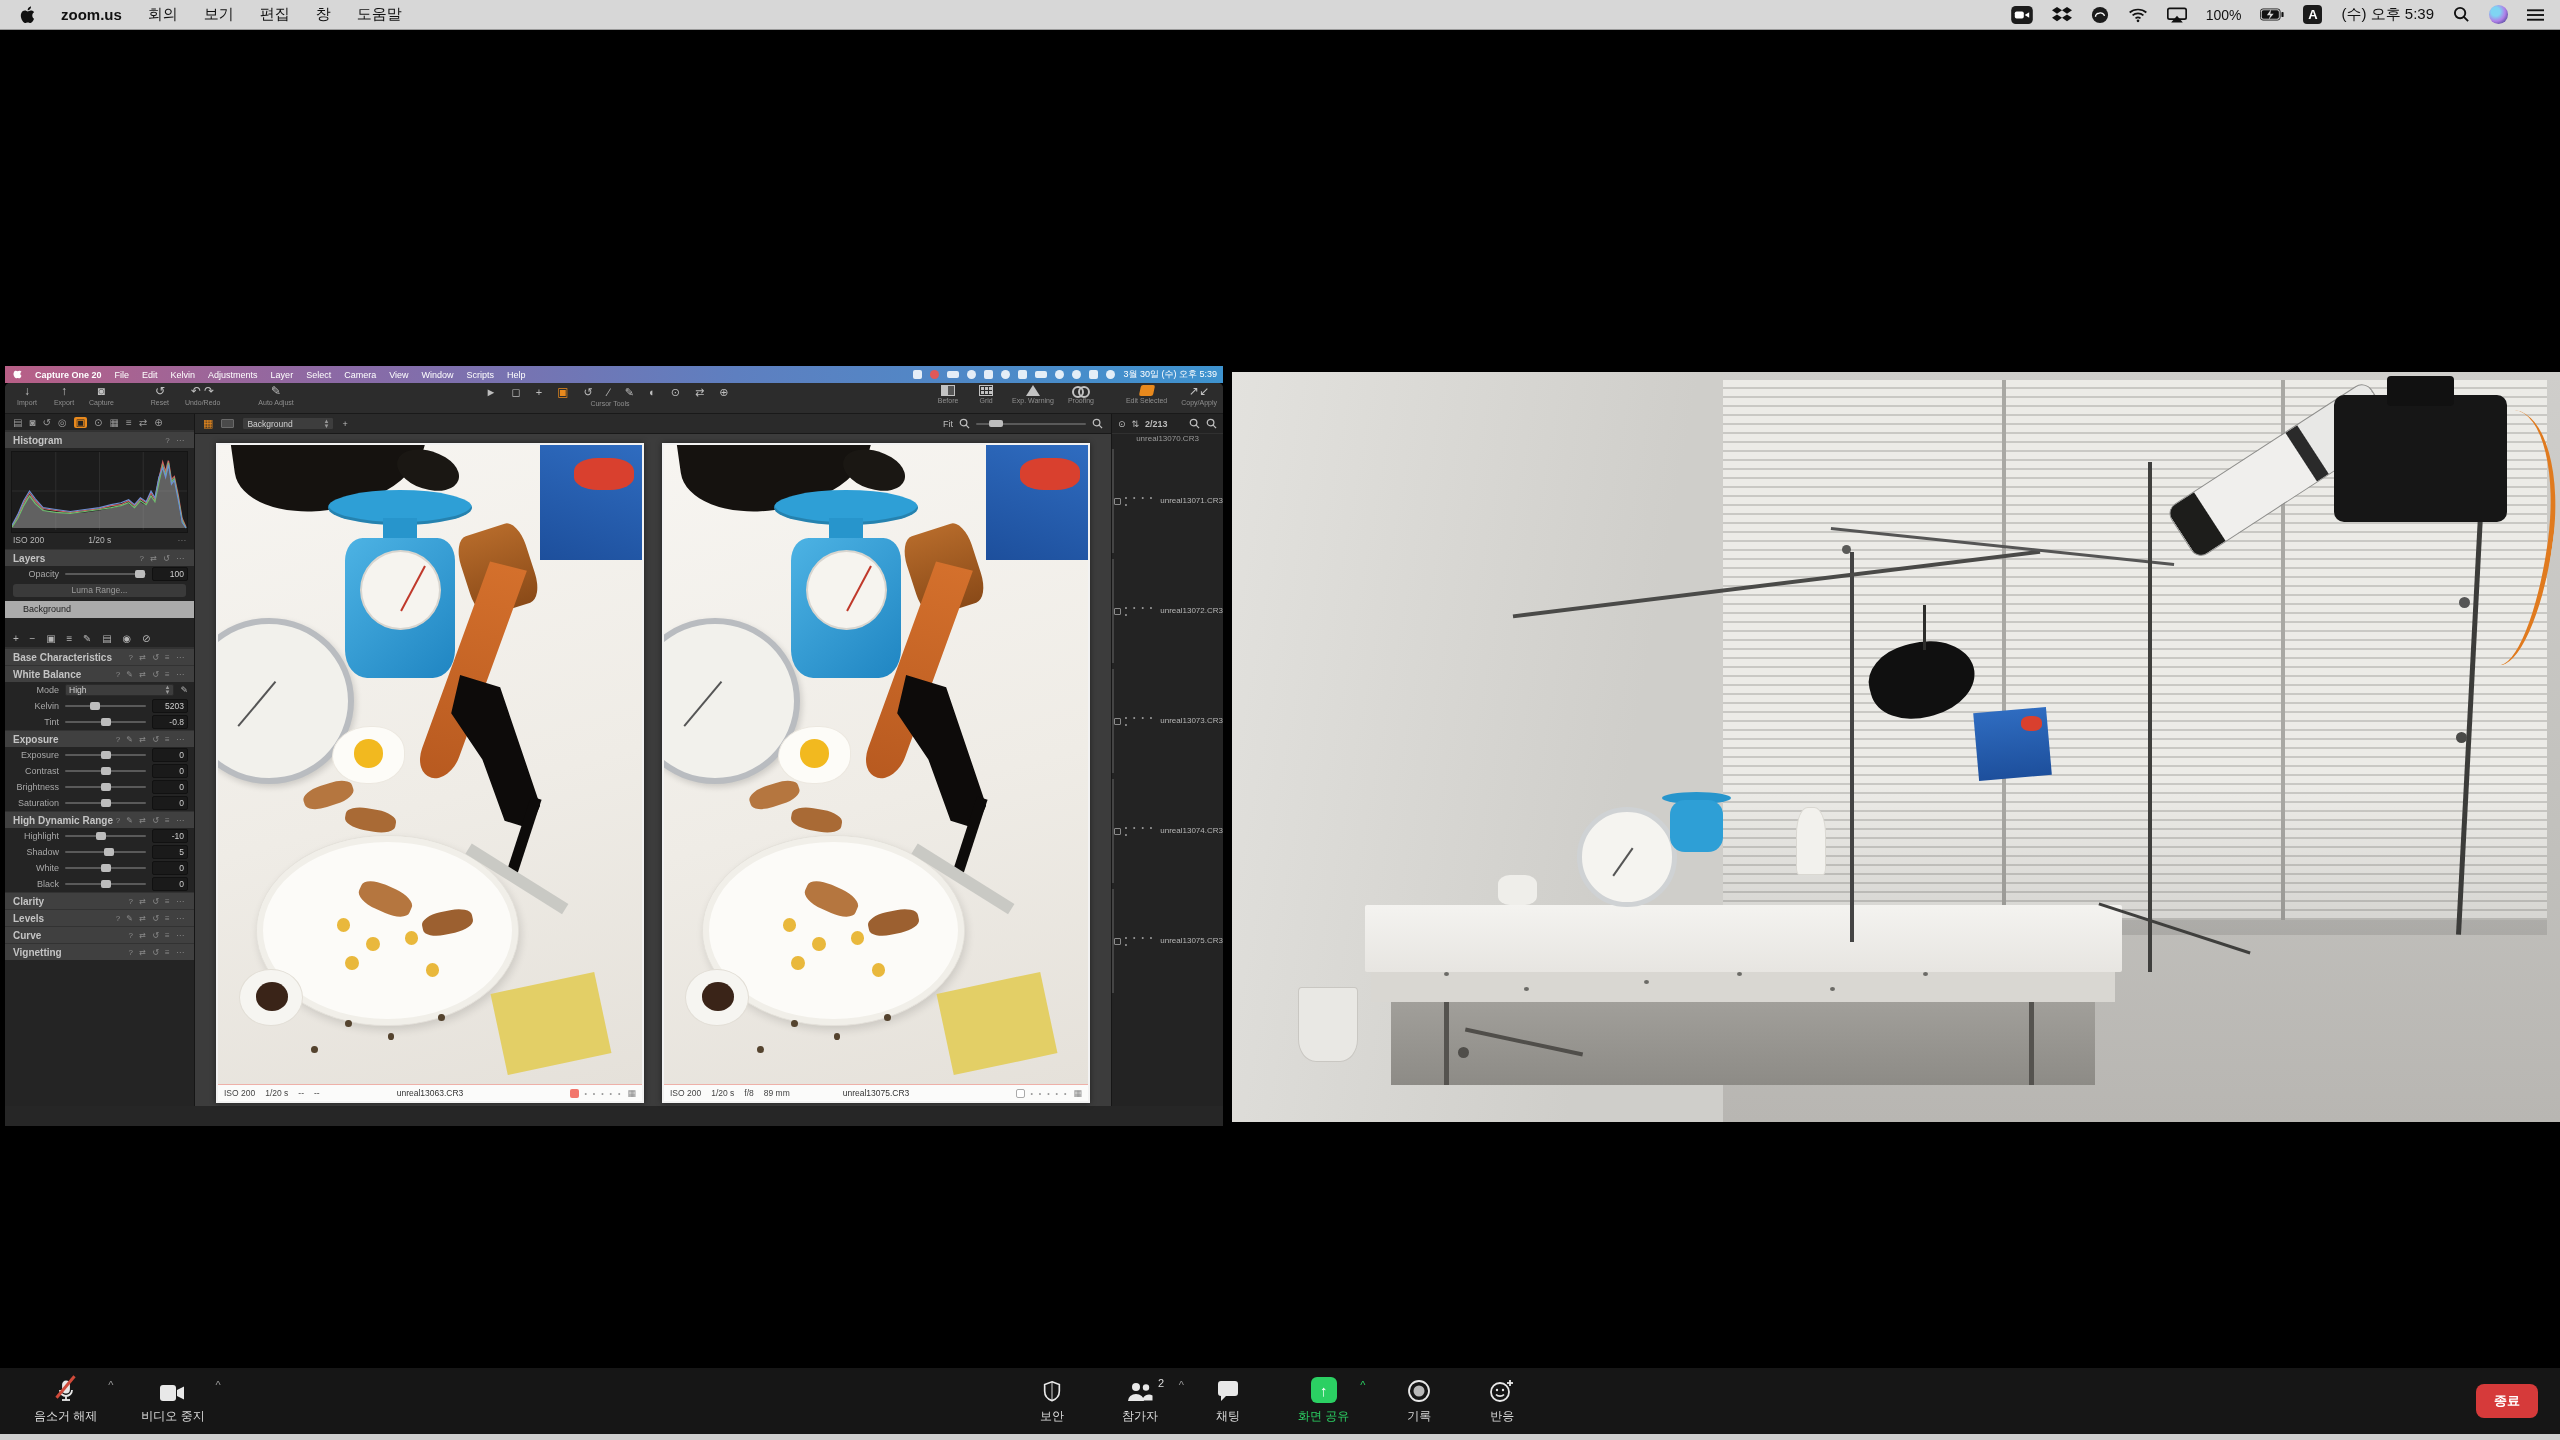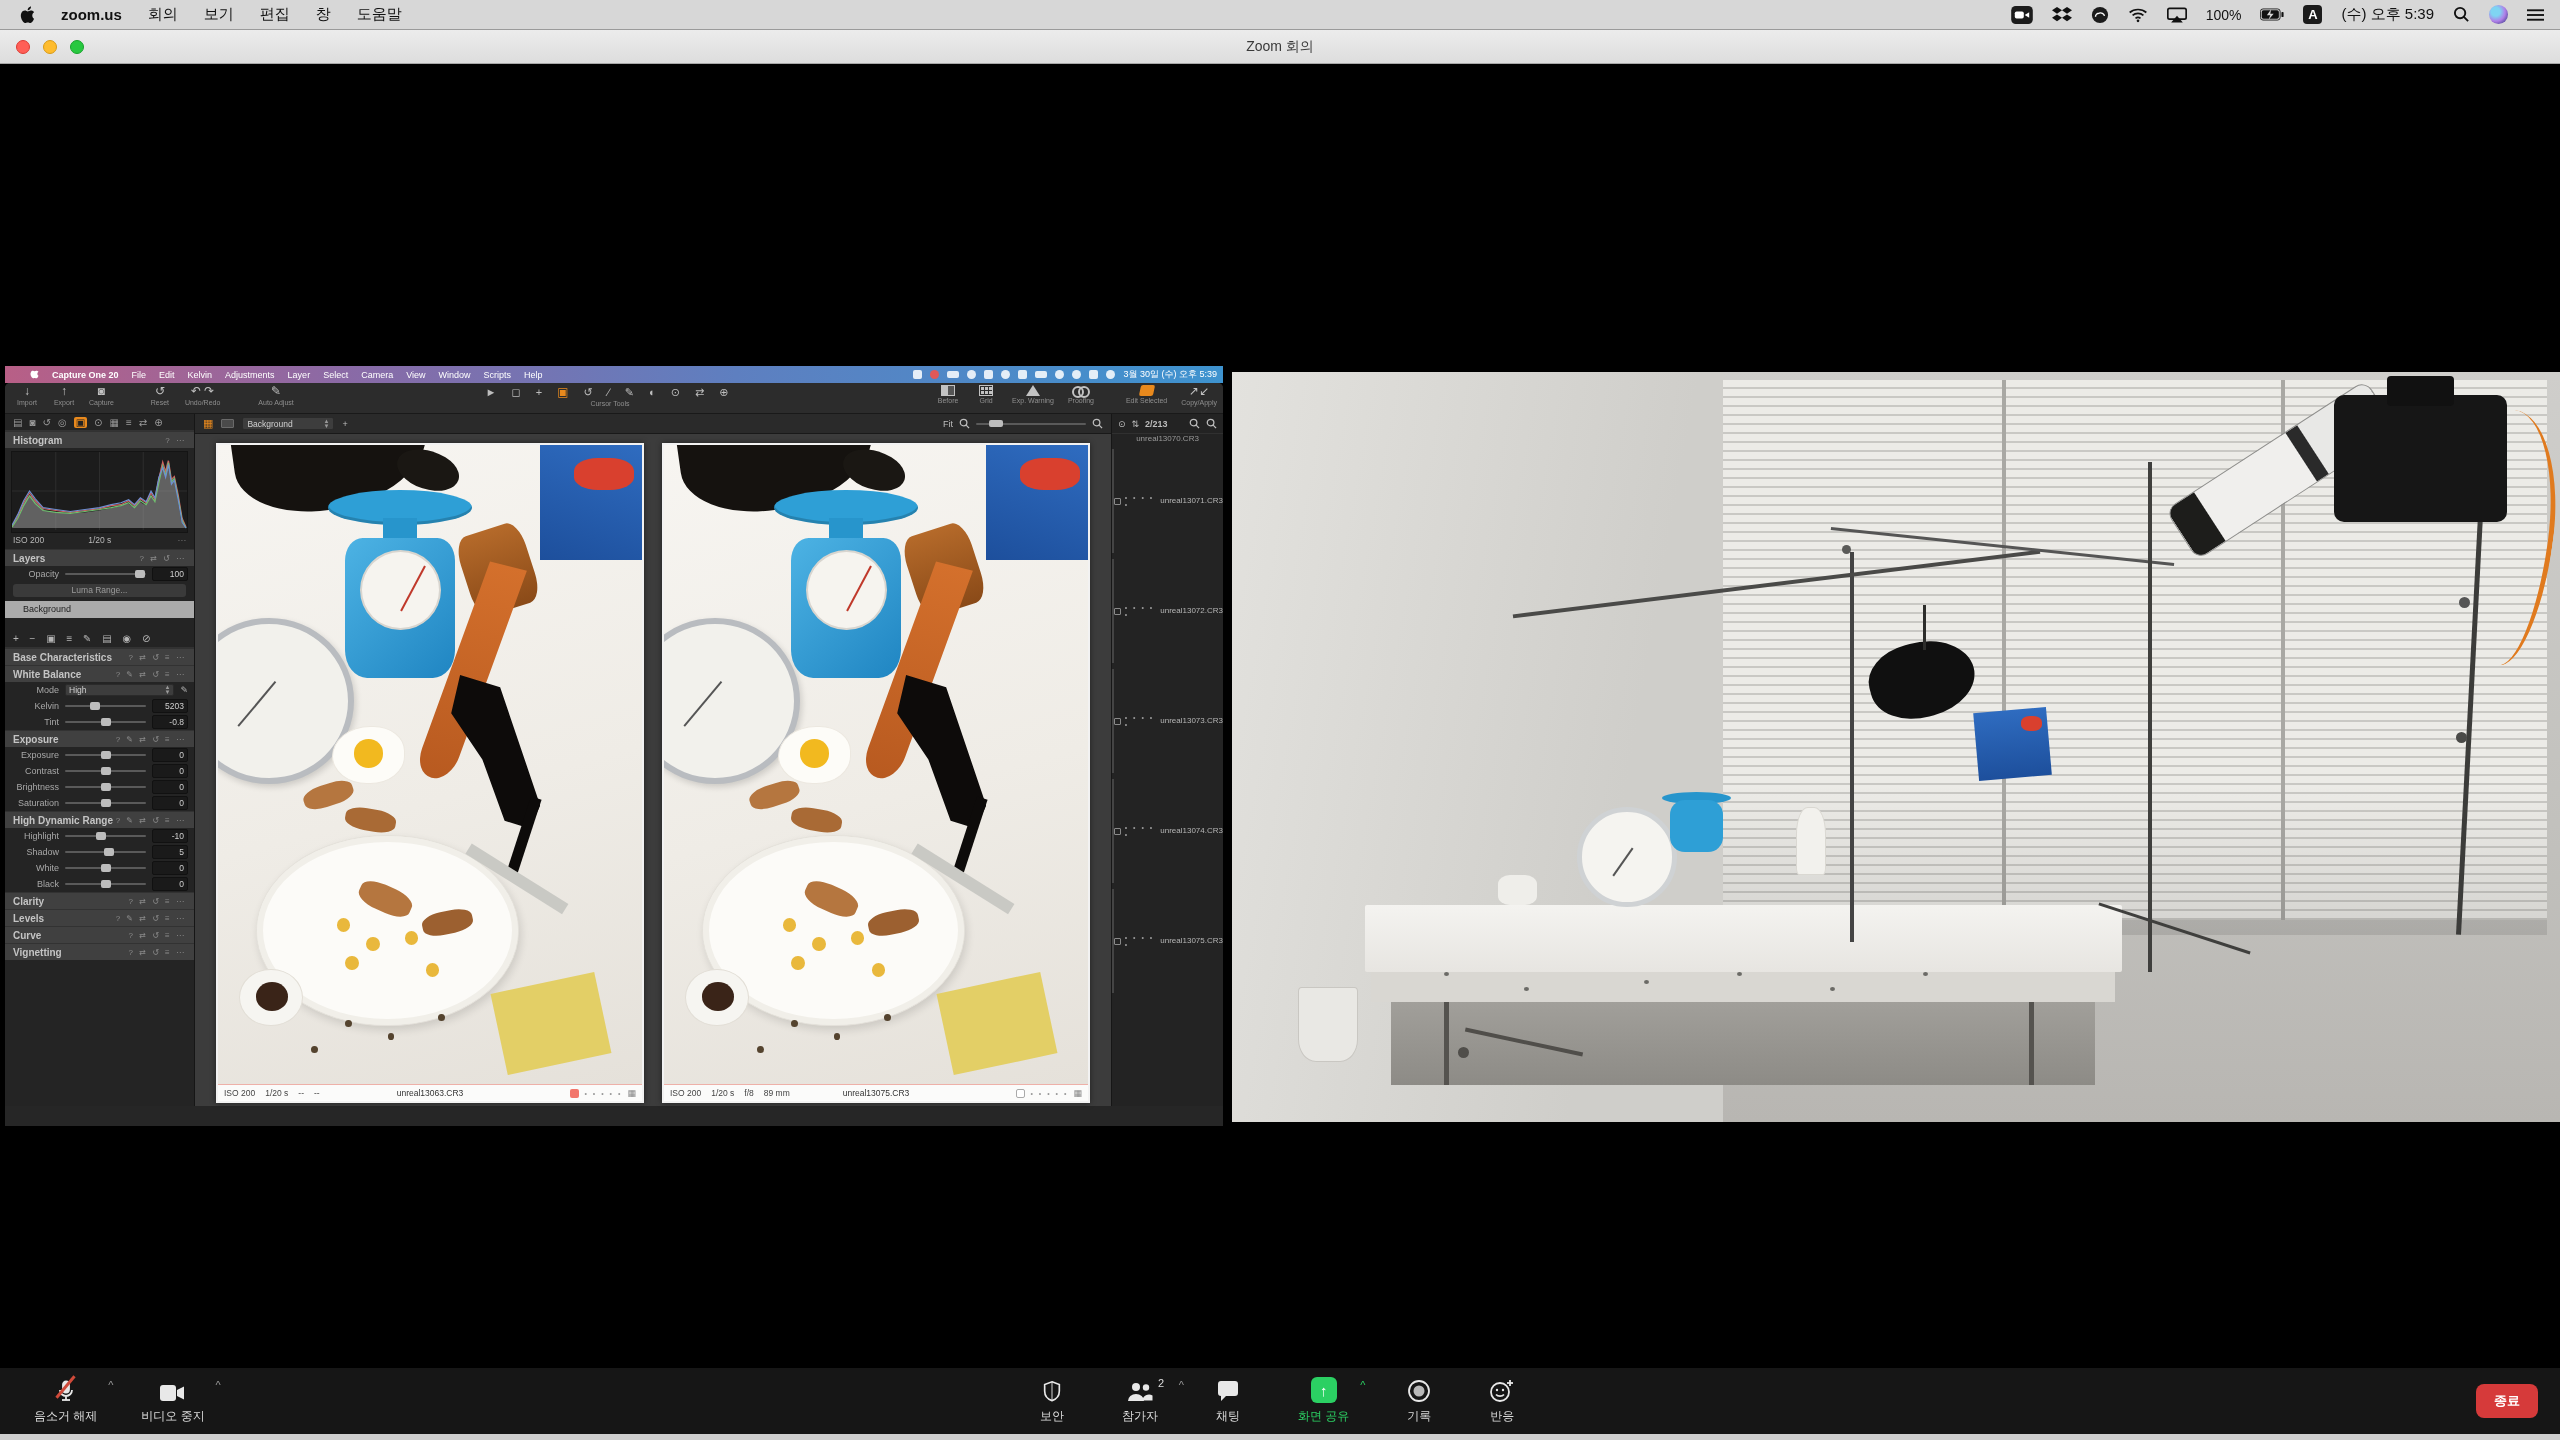--- a/index.html
+++ b/index.html
@@ -32,21 +32,21 @@
   .l-red{ background:#ff5f57; border:1px solid #dd3b33;}
   .l-yellow{ background:#febc2e; border:1px solid #d89b17;}
   .l-green{ background:#28c840; border:1px solid #17a32b;}
   #win-title { position:absolute; left:0; right:0; text-align:center; font-size:14px; color:#3a3a3a; }
 
   
   #shared { position:absolute; left:5px; top:366px; width:1218px; height:760px; }
   #remote-menubar { height:17px; width:100%;
     background:linear-gradient(90deg,#b85f86,#8a6aa6 28%,#5e7fc0 60%,#3e93cf 100%);
     display:flex; align-items:center; color:#fff; font-size:9px; }
-  #remote-menubar .rml { display:flex; gap:13px; padding-left:25px; align-items:center; }
+  #remote-menubar .rml { display:flex; gap:13px; padding-left:8px; align-items:center; }
   #remote-menubar .rapp { font-weight:bold; }
   #remote-menubar .rmr { margin-left:auto; display:flex; gap:8px; padding-right:6px; align-items:center; }
   .rsi { width:9px; height:9px; background:rgba(255,255,255,.85); border-radius:2px; }
   .rsi.dot { border-radius:50%; }
   .rsi.red { background:#e05858; border-radius:50%; }
   .rsi.bar { width:12px; height:7px; }
   .rapple svg { width:9px; height:11px; }
 
   
   #c1 { position:absolute; left:0; top:17px; width:1218px; height:743px;
@@ -362,28 +362,20 @@
       <span class="sicon">
         <svg viewBox="0 0 18 14" width="17" height="14" stroke="#111" stroke-width="2">
             <line x1="0" y1="2" x2="18" y2="2"></line>
             <line x1="0" y1="7" x2="18" y2="7"></line>
             <line x1="0" y1="12" x2="18" y2="12"></line>
           </svg>
       </span>
     </div>
   </div>
 
-  <div id="win-titlebar">
-    <div class="lights">
-      <span class="light l-red"></span>
-      <span class="light l-yellow"></span>
-      <span class="light l-green"></span>
-    </div>
-    <div id="win-title">Zoom 회의</div>
-  </div>
 
   <div id="shared">
     <div id="remote-menubar">
       <div class="rml">
         <span class="rapple">
           <svg viewBox="0 0 17 20">
               <path fill="#fff" d="M13.9 10.6c0-2.4 2-3.6 2.1-3.7-1.1-1.7-2.9-1.9-3.5-1.9-1.5-.2-2.9.9-3.7.9-.8 0-1.9-.9-3.2-.9C4 5 2.5 6 1.7 7.5c-1.6 2.8-.4 7 1.2 9.3.8 1.1 1.7 2.4 2.9 2.3 1.2 0 1.6-.7 3-.7s1.8.7 3 .7 2.1-1.1 2.8-2.2c.9-1.3 1.3-2.6 1.3-2.7-.1 0-2-.8-2-3.6z"></path>
             </svg>
         </span>
         <span class="rapp">Capture One 20</span>

